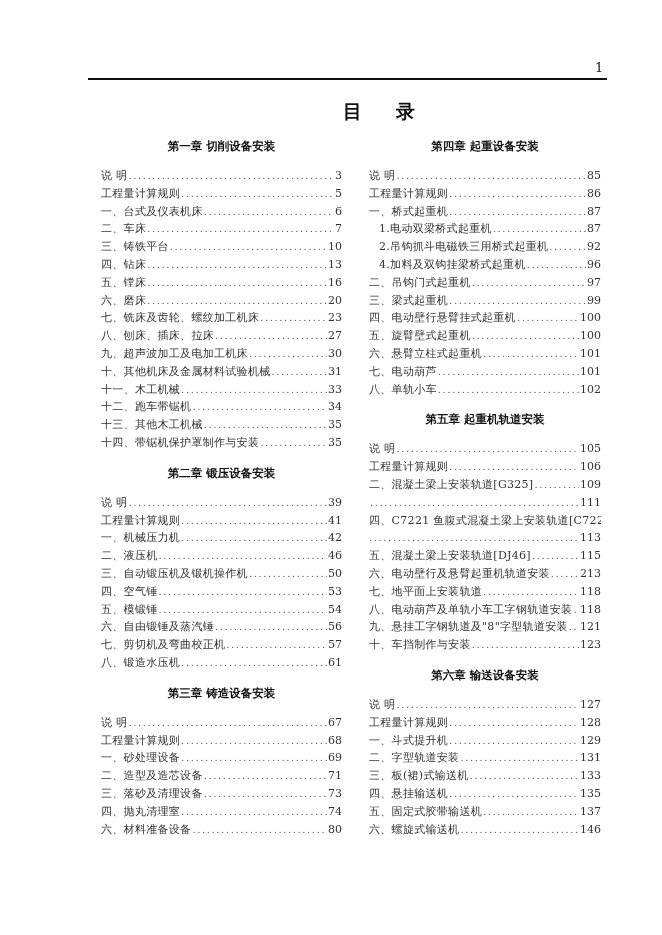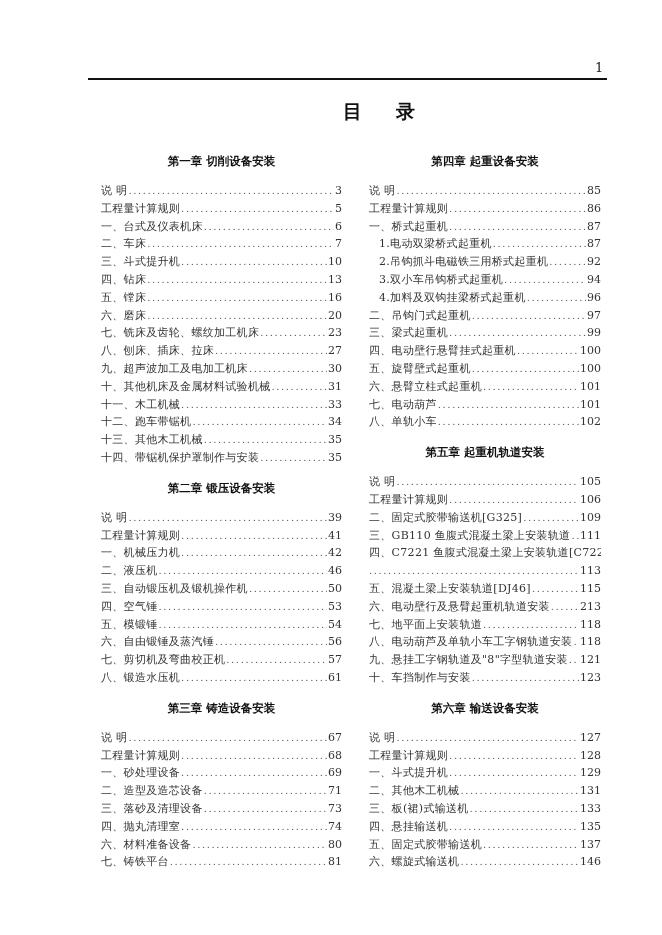--- a/index.html
+++ b/index.html
@@ -5,21 +5,21 @@
   html, body { margin: 0; padding: 0; background: #ffffff; }
   body { width: 662px; height: 935px; position: relative; overflow: hidden;
          font-family: "DejaVu Serif", "Liberation Serif", serif; color: #1a1a1a; }
   .page-number { position: absolute; left: 595px; top: 60px; font-size: 13px; color: #222; }
   .header-rule { position: absolute; left: 88px; top: 78px; width: 519px; height: 1.5px; background: #111; }
   .doc-title { position: absolute; left: 0; width: 662px; top: 99px; text-align: center;
                font-family: "DejaVu Sans", "Liberation Sans", sans-serif; font-size: 19px;
                font-weight: bold; color: #111; letter-spacing: 0; padding-left: 48px; }
   .doc-title span { display: inline-block; }
   .doc-title .gap { width: 34px; }
-  .col { position: absolute; top: 134px; margin-top: 15px; }
+  .col { position: absolute; top: 134px; }
   .col.left { left: 101px; width: 241px; }
   .col.right { left: 369px; width: 232px; }
   .chapter-title { height: 24px; line-height: 24px; text-align: center;
                    font-family: "DejaVu Sans", "Liberation Sans", sans-serif;
                    font-size: 11.5px; font-weight: bold; color: #111; margin: 0 0 9px 0; }
   .chapter { margin-bottom: 9px; }
   .toc-row { display: flex; align-items: baseline; height: 17.8px; line-height: 17.8px;
              font-size: 11px; color: #333; white-space: nowrap; overflow: hidden; }
   .toc-row.sub { padding-left: 10px; }
   .toc-row .label { flex: 0 0 auto; letter-spacing: 0.3px; }
@@ -56,21 +56,21 @@
         <span class="label">一、台式及仪表机床</span>
         <span class="leader"></span>
         <span class="page">6</span>
       </div>
       <div class="toc-row">
         <span class="label">二、车床</span>
         <span class="leader"></span>
         <span class="page">7</span>
       </div>
       <div class="toc-row">
-        <span class="label">三、斗式提升机</span>
+        <span class="label">三、铸铁平台</span>
         <span class="leader"></span>
         <span class="page">10</span>
       </div>
       <div class="toc-row">
         <span class="label">四、钻床</span>
         <span class="leader"></span>
         <span class="page">13</span>
       </div>
       <div class="toc-row">
         <span class="label">五、镗床</span>
@@ -205,25 +205,20 @@
       </div>
       <div class="toc-row">
         <span class="label">四、抛丸清理室</span>
         <span class="leader"></span>
         <span class="page">74</span>
       </div>
       <div class="toc-row">
         <span class="label">六、材料准备设备</span>
         <span class="leader"></span>
         <span class="page">80</span>
-      </div>
-      <div class="toc-row">
-        <span class="label">七、铸铁平台</span>
-        <span class="leader"></span>
-        <span class="page">81</span>
       </div>
     </div>
   </div>
 <div class="col right" id="col-right">
     <div class="chapter">
       <div class="chapter-title">第四章 起重设备安装</div>
       <div class="toc-row">
         <span class="label">说  明</span>
         <span class="leader"></span>
         <span class="page">85</span>
@@ -242,25 +237,20 @@
         <span class="label">1.电动双梁桥式起重机</span>
         <span class="leader"></span>
         <span class="page">87</span>
       </div>
       <div class="toc-row sub">
         <span class="label">2.吊钩抓斗电磁铁三用桥式起重机</span>
         <span class="leader"></span>
         <span class="page">92</span>
       </div>
       <div class="toc-row sub">
-        <span class="label">3.双小车吊钩桥式起重机</span>
-        <span class="leader"></span>
-        <span class="page">94</span>
-      </div>
-      <div class="toc-row sub">
         <span class="label">4.加料及双钩挂梁桥式起重机</span>
         <span class="leader"></span>
         <span class="page">96</span>
       </div>
       <div class="toc-row">
         <span class="label">二、吊钩门式起重机</span>
         <span class="leader"></span>
         <span class="page">97</span>
       </div>
       <div class="toc-row">
@@ -300,26 +290,25 @@
         <span class="label">说  明</span>
         <span class="leader"></span>
         <span class="page">105</span>
       </div>
       <div class="toc-row">
         <span class="label">工程量计算规则</span>
         <span class="leader"></span>
         <span class="page">106</span>
       </div>
       <div class="toc-row">
-        <span class="label">二、固定式胶带输送机[G325]</span>
+        <span class="label">二、混凝土梁上安装轨道[G325]</span>
         <span class="leader"></span>
         <span class="page">109</span>
       </div>
       <div class="toc-row">
-        <span class="label">三、GB110 鱼腹式混凝土梁上安装轨道</span>
         <span class="leader"></span>
         <span class="page">111</span>
       </div>
       <div class="toc-row wrap-first">
         <span class="label">四、C7221 鱼腹式混凝土梁上安装轨道[C7224]</span>
       </div>
       <div class="toc-row">
         <span class="leader" style="margin-left: 0px;"></span>
         <span class="page">113</span>
       </div>
@@ -365,21 +354,21 @@
         <span class="label">工程量计算规则</span>
         <span class="leader"></span>
         <span class="page">128</span>
       </div>
       <div class="toc-row">
         <span class="label">一、斗式提升机</span>
         <span class="leader"></span>
         <span class="page">129</span>
       </div>
       <div class="toc-row">
-        <span class="label">二、其他木工机械</span>
+        <span class="label">二、字型轨道安装</span>
         <span class="leader"></span>
         <span class="page">131</span>
       </div>
       <div class="toc-row">
         <span class="label">三、板(裙)式输送机</span>
         <span class="leader"></span>
         <span class="page">133</span>
       </div>
       <div class="toc-row">
         <span class="label">四、悬挂输送机</span>

